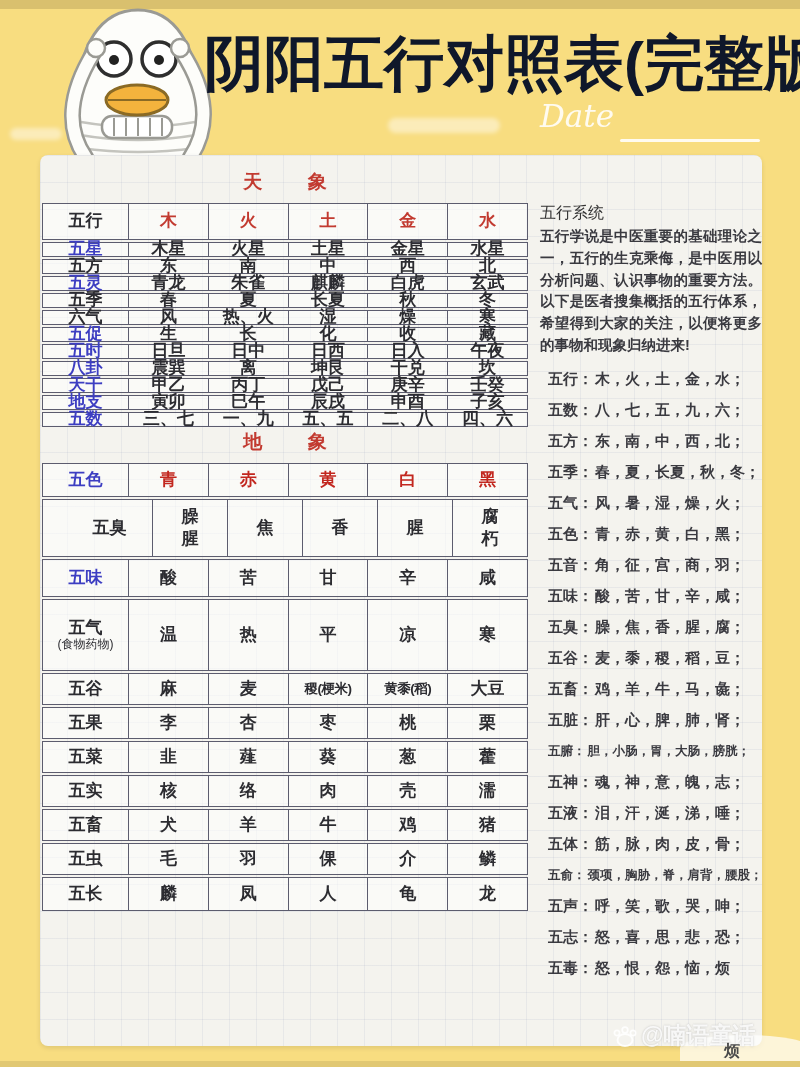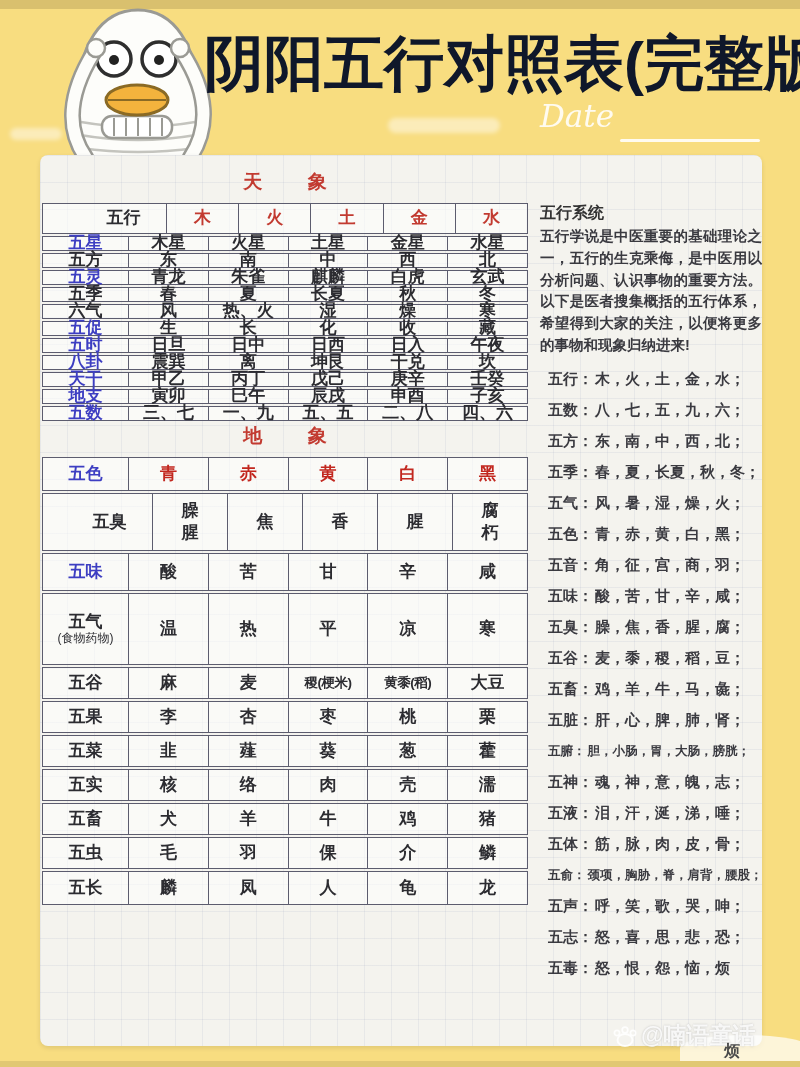--- a/index.html
+++ b/index.html
@@ -31,41 +31,41 @@
     box-shadow:0 2px 5px rgba(0,0,0,.10); }
 
   
   .table-col { position:absolute; left:2px; top:12px; width:486px; }
   .section-title { color:#c23a30; font-weight:800; font-size:19px; text-align:center;
     letter-spacing:20px; padding-left:20px; margin:2px 0 8px; }
   .section-title.earth { }
   .trow { display:flex; margin-bottom:2px; background:rgba(255,255,255,.55);
     border:1px solid #5c5c6e; height:32px; }
   #rows-sky .trow { height:15px; }
-  #rows-sky .trow:nth-child(1) { height:31px;padding-left:38px; }
+  #rows-sky .trow:nth-child(1) { height:37px; }
   #rows-earth .trow:nth-child(1) { height:34px; }
   #rows-earth .trow:nth-child(2) { height:58px;padding-left:24px; }
   #rows-earth .trow:nth-child(3) { height:38px; }
   #rows-earth .trow:nth-child(4) { height:72px; }
   #rows-earth .trow:nth-child(11){ height:34px; }
   .tlabel { flex:0 0 86px; display:flex; flex-direction:column; align-items:center; justify-content:center;
     font-weight:700; color:#2c2c31; border-right:1px solid #5c5c6e; font-size:17px; line-height:1.1; }
   .tlabel.blue { color:#3d3ec2; }
   .tlabel .sub { font-size:12px; font-weight:400; text-align:right; }
   .tcell { flex:1 1 0; display:flex; align-items:center; justify-content:center;
     border-right:1px solid #5c5c6e; font-size:17px; font-weight:600; color:#2c2c31;
     white-space:pre-line; text-align:center; line-height:1.3; }
   .tcell.long { font-size:13.5px; letter-spacing:-.5px; }
   .tcell:last-child { border-right:none; }
   #rows-sky .trow:first-child .tcell { color:#c23a30; font-weight:800; }
   #rows-earth .trow:first-child .tcell { color:#c2271f; font-weight:800; }
 
   
   .sidebar { position:absolute; left:500px; top:48px; width:222px; color:#3a3a40; }
-  .sb-heading { font-size:16px; font-weight:700; color:#333; margin-bottom:2px; }
+  .sb-heading { font-size:16px; font-weight:400; color:#333; margin-bottom:2px; }
   .sb-intro { font-size:14.5px; font-weight:600; line-height:1.5; margin-bottom:12px; text-align:justify; }
   .sb-item { font-size:15px; font-weight:700; margin-bottom:11px; line-height:20px; white-space:nowrap;margin-left:8px; }
   .sb-item.small { font-size:12.5px; }
   .sb-label { margin-right:2px; }
 
   
   .wm { position:absolute; left:612px; top:1020px; display:flex; align-items:center; gap:3px;
     color:rgba(255,255,255,.85); font-size:23px; font-weight:800;
     text-shadow:0 0 2px rgba(150,150,150,.55); white-space:nowrap; }
   .overflow-char { position:absolute; left:724px; top:1041px; font-size:16px; font-weight:700; color:#4a4a4a; }

